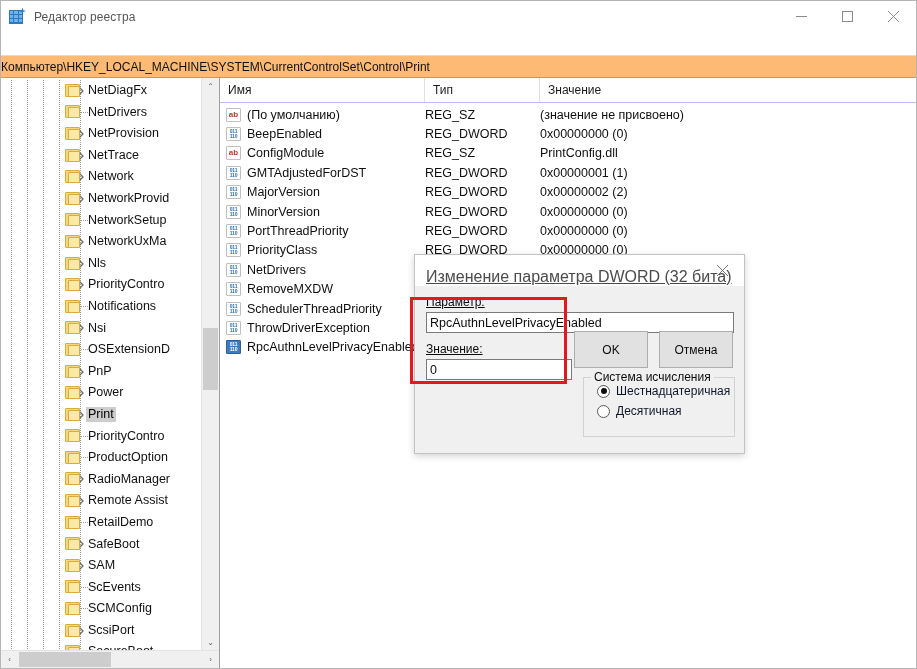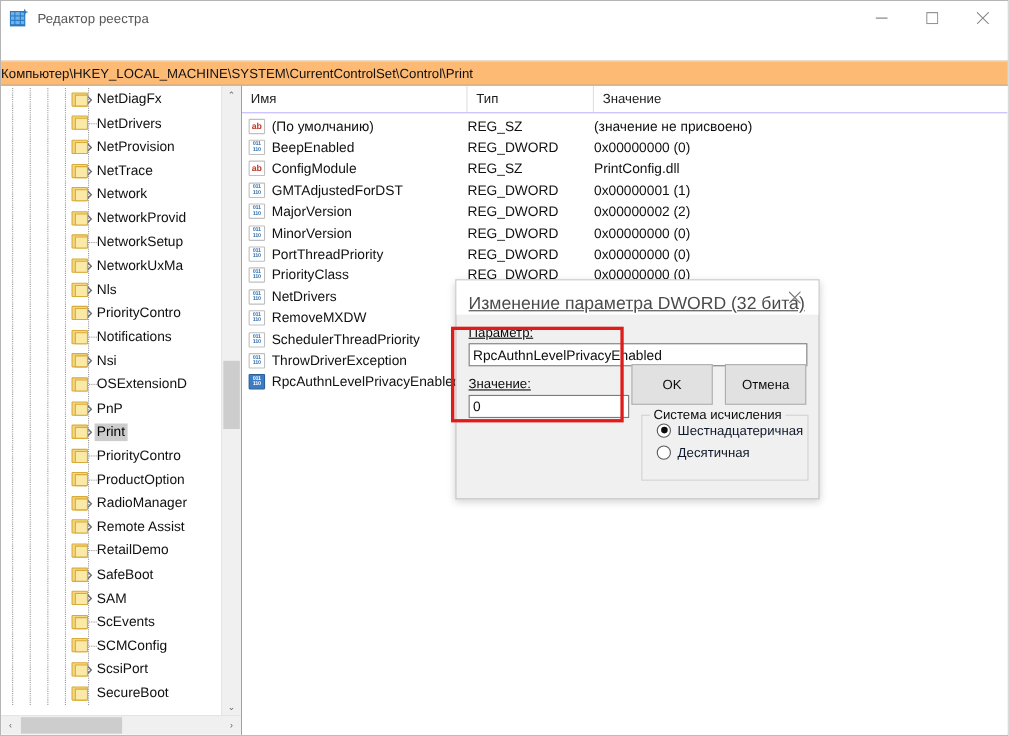--- a/index.html
+++ b/index.html
@@ -663,20 +663,32 @@
                 <svg width="7" height="10" viewBox="0 0 7 10">
                   <path d="M1 1 L5 5 L1 9" fill="none" stroke="currentColor" stroke-width="1.3"></path>
                 </svg>
               </span>
               <span class="folder">
                 <span class="back"></span>
                 <span class="front"></span>
               </span>
               <span class="tree-label">PnP</span>
             </div>
+            <div class="tree-row">
+              <span class="twisty">
+                <svg width="7" height="10" viewBox="0 0 7 10">
+                  <path d="M1 1 L5 5 L1 9" fill="none" stroke="currentColor" stroke-width="1.3"></path>
+                </svg>
+              </span>
+              <span class="folder">
+                <span class="back"></span>
+                <span class="front"></span>
+              </span>
+              <span class="tree-label">Power</span>
+            </div>
             <div class="tree-row selected">
               <span class="twisty">
                 <svg width="7" height="10" viewBox="0 0 7 10">
                   <path d="M1 1 L5 5 L1 9" fill="none" stroke="currentColor" stroke-width="1.3"></path>
                 </svg>
               </span>
               <span class="folder">
                 <span class="back"></span>
                 <span class="front"></span>
               </span>

